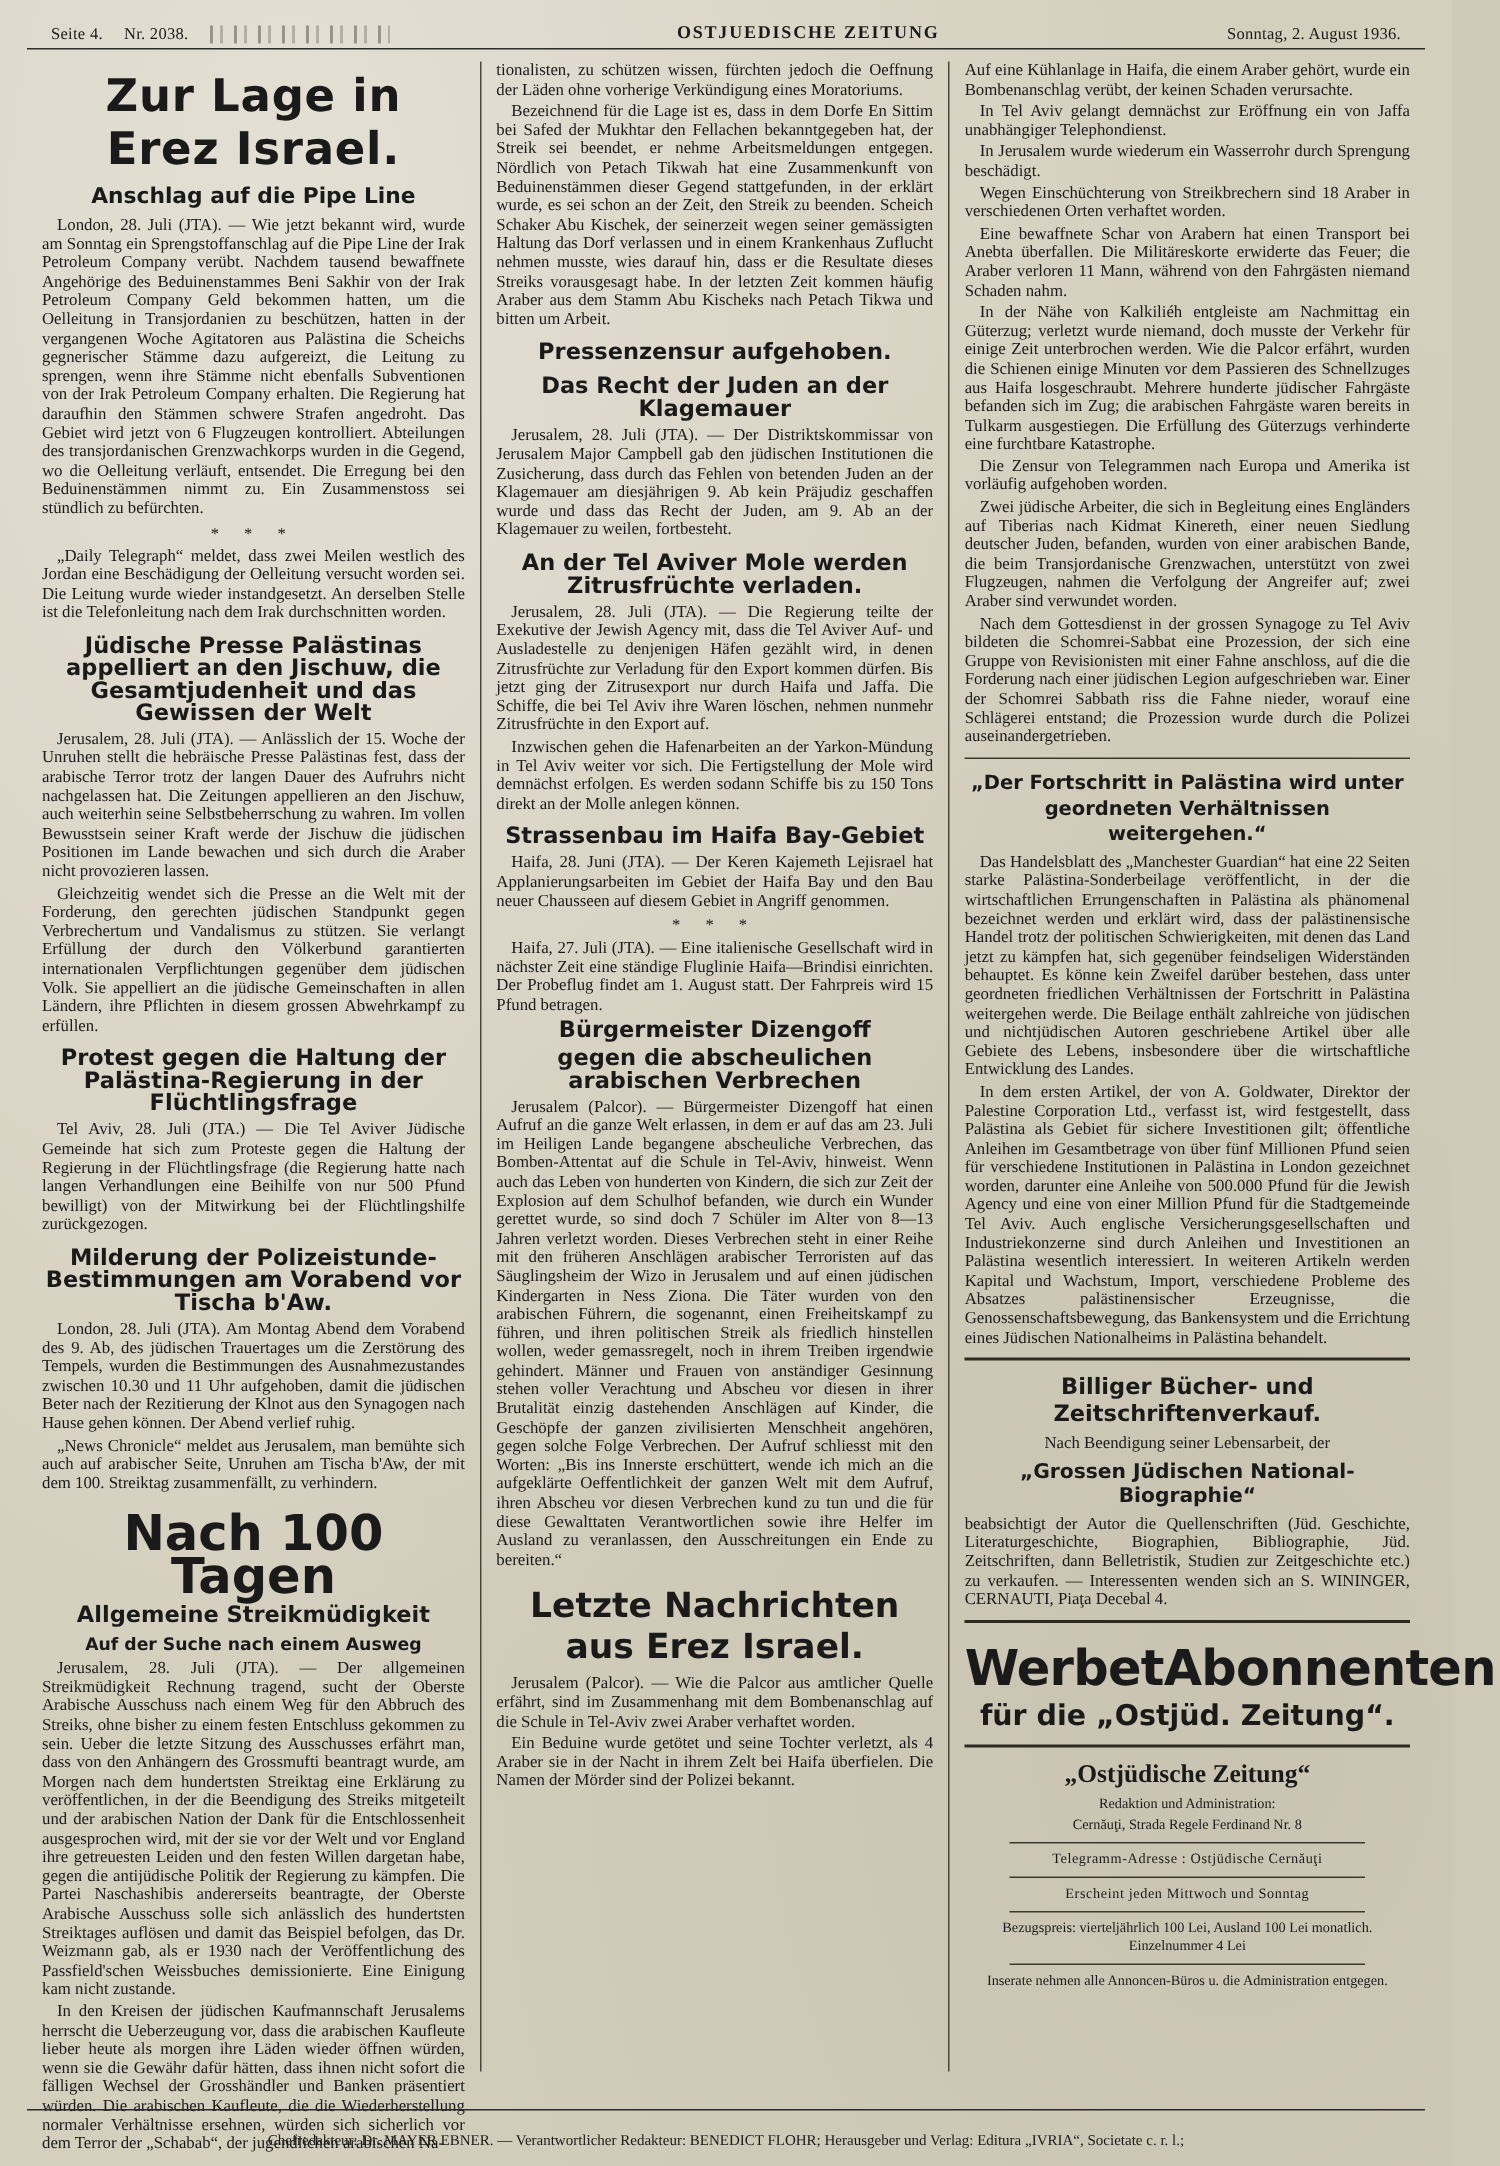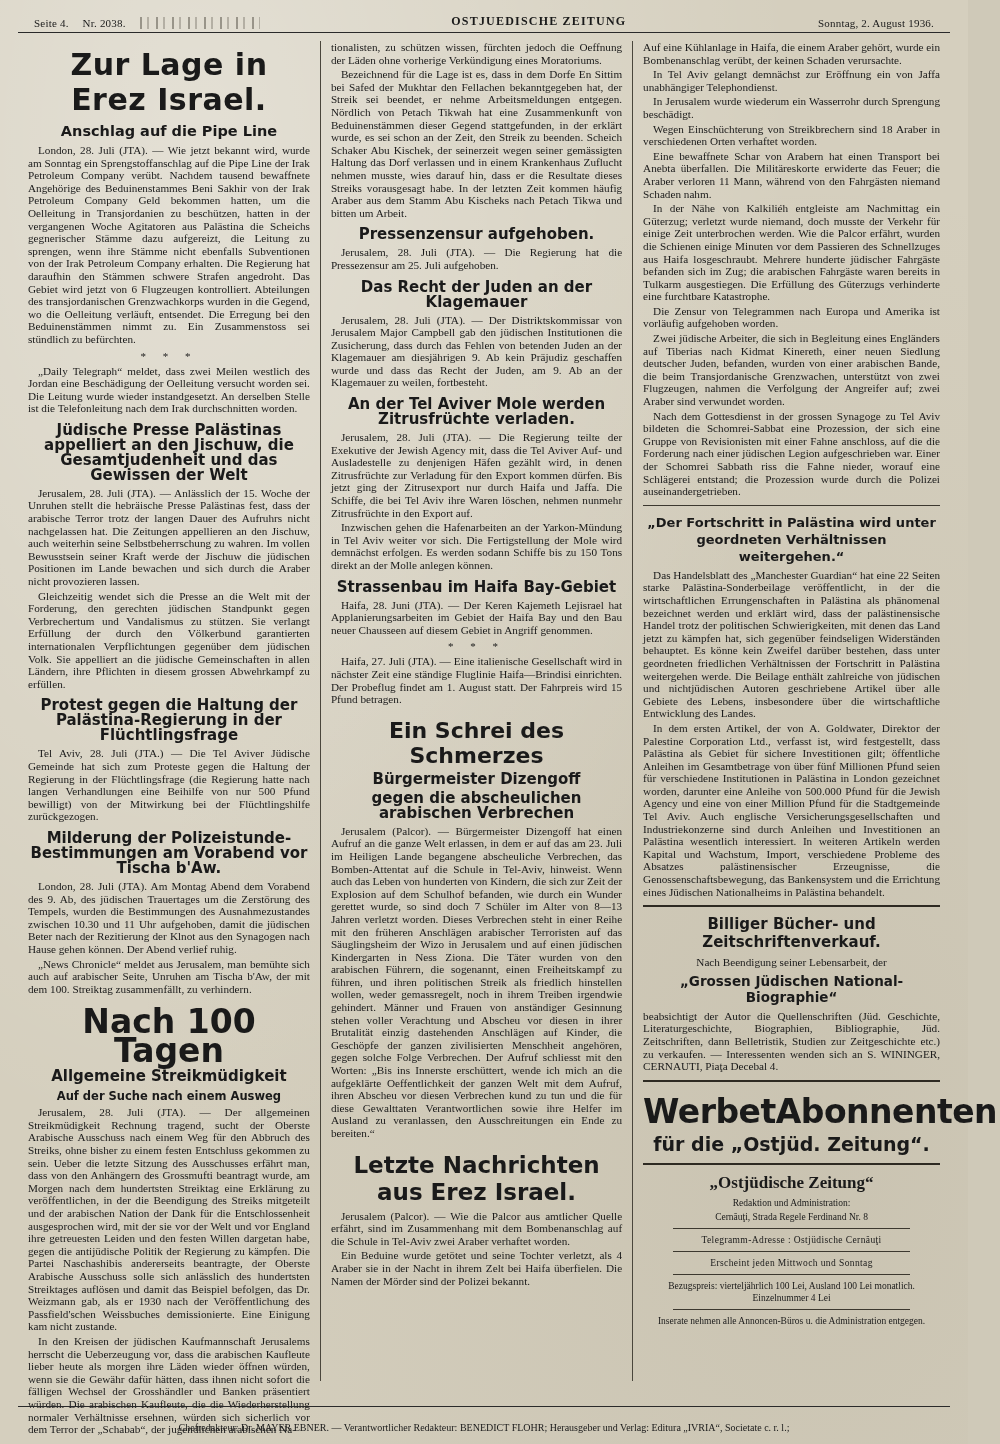--- a/index.html
+++ b/index.html
@@ -172,35 +172,33 @@
       <h4 class="sshead">Auf der Suche nach einem Ausweg</h4>
       <p>Jerusalem, 28. Juli (JTA). — Der allgemeinen Streikmüdigkeit Rechnung tragend, sucht der Oberste Arabische Ausschuss nach einem Weg für den Abbruch des Streiks, ohne bisher zu einem festen Entschluss gekommen zu sein. Ueber die letzte Sitzung des Ausschusses erfährt man, dass von den Anhängern des Grossmufti beantragt wurde, am Morgen nach dem hundertsten Streiktag eine Erklärung zu veröffentlichen, in der die Beendigung des Streiks mitgeteilt und der arabischen Nation der Dank für die Entschlossenheit ausgesprochen wird, mit der sie vor der Welt und vor England ihre getreuesten Leiden und den festen Willen dargetan habe, gegen die antijüdische Politik der Regierung zu kämpfen. Die Partei Naschashibis andererseits beantragte, der Oberste Arabische Ausschuss solle sich anlässlich des hundertsten Streiktages auflösen und damit das Beispiel befolgen, das Dr. Weizmann gab, als er 1930 nach der Veröffentlichung des Passfield'schen Weissbuches demissionierte. Eine Einigung kam nicht zustande.</p>
       <p>In den Kreisen der jüdischen Kaufmannschaft Jerusalems herrscht die Ueberzeugung vor, dass die arabischen Kaufleute lieber heute als morgen ihre Läden wieder öffnen würden, wenn sie die Gewähr dafür hätten, dass ihnen nicht sofort die fälligen Wechsel der Grosshändler und Banken präsentiert würden. Die arabischen Kaufleute, die die Wiederherstellung normaler Verhältnisse ersehnen, würden sich sicherlich vor dem Terror der „Schabab“, der jugendlichen arabischen Na-</p>
     </div>
 
     <div class="col col2">
       <p class="noind">tionalisten, zu schützen wissen, fürchten jedoch die Oeffnung der Läden ohne vorherige Verkündigung eines Moratoriums.</p>
       <p>Bezeichnend für die Lage ist es, dass in dem Dorfe En Sittim bei Safed der Mukhtar den Fellachen bekanntgegeben hat, der Streik sei beendet, er nehme Arbeitsmeldungen entgegen. Nördlich von Petach Tikwah hat eine Zusammenkunft von Beduinenstämmen dieser Gegend stattgefunden, in der erklärt wurde, es sei schon an der Zeit, den Streik zu beenden. Scheich Schaker Abu Kischek, der seinerzeit wegen seiner gemässigten Haltung das Dorf verlassen und in einem Krankenhaus Zuflucht nehmen musste, wies darauf hin, dass er die Resultate dieses Streiks vorausgesagt habe. In der letzten Zeit kommen häufig Araber aus dem Stamm Abu Kischeks nach Petach Tikwa und bitten um Arbeit.</p>
 
       <h3 class="shead">Pressenzensur aufgehoben.</h3>
-      <p>Jerusalem, 28. Juli (JTA). — Die Regierung hat die Pressezensur am 25. Juli aufgehoben.</p>
 
       <h3 class="shead">Das Recht der Juden an der Klagemauer</h3>
       <p>Jerusalem, 28. Juli (JTA). — Der Distriktskommissar von Jerusalem Major Campbell gab den jüdischen Institutionen die Zusicherung, dass durch das Fehlen von betenden Juden an der Klagemauer am diesjährigen 9. Ab kein Präjudiz geschaffen wurde und dass das Recht der Juden, am 9. Ab an der Klagemauer zu weilen, fortbesteht.</p>
 
       <h3 class="shead">An der Tel Aviver Mole werden Zitrusfrüchte verladen.</h3>
       <p>Jerusalem, 28. Juli (JTA). — Die Regierung teilte der Exekutive der Jewish Agency mit, dass die Tel Aviver Auf- und Ausladestelle zu denjenigen Häfen gezählt wird, in denen Zitrusfrüchte zur Verladung für den Export kommen dürfen. Bis jetzt ging der Zitrusexport nur durch Haifa und Jaffa. Die Schiffe, die bei Tel Aviv ihre Waren löschen, nehmen nunmehr Zitrusfrüchte in den Export auf.</p>
       <p>Inzwischen gehen die Hafenarbeiten an der Yarkon-Mündung in Tel Aviv weiter vor sich. Die Fertigstellung der Mole wird demnächst erfolgen. Es werden sodann Schiffe bis zu 150 Tons direkt an der Molle anlegen können.</p>
 
       <h3 class="shead">Strassenbau im Haifa Bay-Gebiet</h3>
       <p>Haifa, 28. Juni (JTA). — Der Keren Kajemeth Lejisrael hat Applanierungsarbeiten im Gebiet der Haifa Bay und den Bau neuer Chausseen auf diesem Gebiet in Angriff genommen.</p>
       <div class="stars">* * *</div>
       <p>Haifa, 27. Juli (JTA). — Eine italienische Gesellschaft wird in nächster Zeit eine ständige Fluglinie Haifa—Brindisi einrichten. Der Probeflug findet am 1. August statt. Der Fahrpreis wird 15 Pfund betragen.</p>
 
-      <div class="big-center" style="font-size:22px;line-height:25px;">Ein Schrei des Schmerzes</div>
       <h3 class="shead" style="margin-top:2px">Bürgermeister Dizengoff</h3>
       <h3 class="shead" style="margin-top:0">gegen die abscheulichen arabischen Verbrechen</h3>
       <p>Jerusalem (Palcor). — Bürgermeister Dizengoff hat einen Aufruf an die ganze Welt erlassen, in dem er auf das am 23. Juli im Heiligen Lande begangene abscheuliche Verbrechen, das Bomben-Attentat auf die Schule in Tel-Aviv, hinweist. Wenn auch das Leben von hunderten von Kindern, die sich zur Zeit der Explosion auf dem Schulhof befanden, wie durch ein Wunder gerettet wurde, so sind doch 7 Schüler im Alter von 8—13 Jahren verletzt worden. Dieses Verbrechen steht in einer Reihe mit den früheren Anschlägen arabischer Terroristen auf das Säuglingsheim der Wizo in Jerusalem und auf einen jüdischen Kindergarten in Ness Ziona. Die Täter wurden von den arabischen Führern, die sogenannt, einen Freiheitskampf zu führen, und ihren politischen Streik als friedlich hinstellen wollen, weder gemassregelt, noch in ihrem Treiben irgendwie gehindert. Männer und Frauen von anständiger Gesinnung stehen voller Verachtung und Abscheu vor diesen in ihrer Brutalität einzig dastehenden Anschlägen auf Kinder, die Geschöpfe der ganzen zivilisierten Menschheit angehören, gegen solche Folge Verbrechen. Der Aufruf schliesst mit den Worten: „Bis ins Innerste erschüttert, wende ich mich an die aufgeklärte Oeffentlichkeit der ganzen Welt mit dem Aufruf, ihren Abscheu vor diesen Verbrechen kund zu tun und die für diese Gewalttaten Verantwortlichen sowie ihre Helfer im Ausland zu veranlassen, den Ausschreitungen ein Ende zu bereiten.“</p>
 
       <div class="big-center" style="font-size:23px;line-height:27px;">Letzte Nachrichten aus Erez Israel.</div>
       <p>Jerusalem (Palcor). — Wie die Palcor aus amtlicher Quelle erfährt, sind im Zusammenhang mit dem Bombenanschlag auf die Schule in Tel-Aviv zwei Araber verhaftet worden.</p>
       <p>Ein Beduine wurde getötet und seine Tochter verletzt, als 4 Araber sie in der Nacht in ihrem Zelt bei Haifa überfielen. Die Namen der Mörder sind der Polizei bekannt.</p>
     </div>
 
     <div class="col col3">

